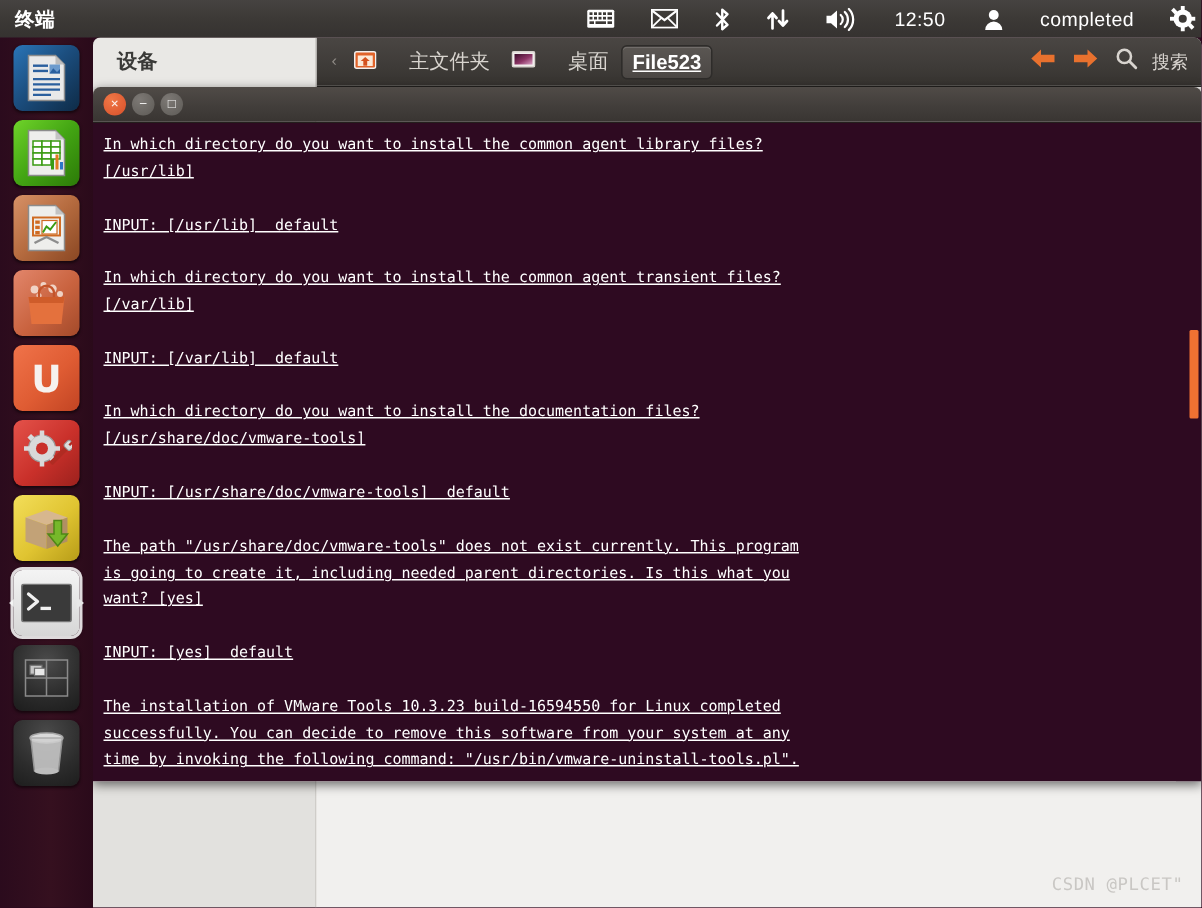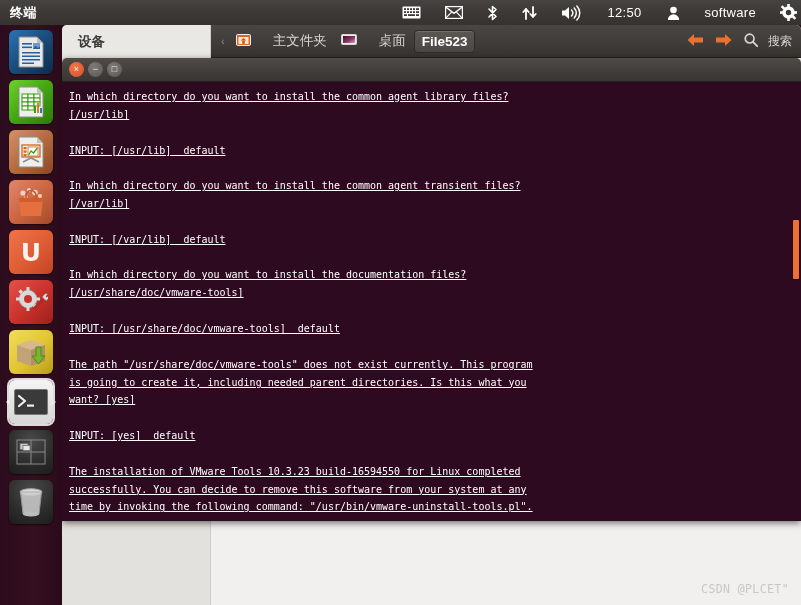--- a/index.html
+++ b/index.html
@@ -86,21 +86,21 @@
     border-top-left-radius:5px;
     border-top-right-radius:5px;
     overflow:hidden;
     z-index:10;
   }
   #nautilus-header {
     position:relative;
     height:33px;
     background:linear-gradient(to bottom,#4a4643 0%,#3e3b38 60%,#36332f 100%);
     border-bottom:1px solid #23211f;
-    display:flex; 
+    display:flex; align-items:center;
   }
   .sidebar-title {
     width:149px; height:33px;
     background:#e9e8e5;
     color:#3a3a38; font-size:13.5px; font-weight:bold;
     display:flex; align-items:center;
     padding-left:16px;
     border-right:1px solid #cfcdc9;
   }
   .crumbs { display:flex; align-items:center; gap:2px; padding-left:7px; }
@@ -109,20 +109,21 @@
     color:#d8d4cf; font-size:13.5px;
     padding:3px 6px; border-radius:3px;
   }
   .crumb.active {
     color:#ffffff; font-weight:bold;
     background:linear-gradient(to bottom,#5b5753 0%,#4b4744 100%);
     border:1px solid #2e2c2a;
     border-radius:4px;
     padding:3px 7px;
     box-shadow:inset 0 1px 0 rgba(255,255,255,.14);
+    text-decoration:underline;
   }
   .crumb-sep { color:#8f8b86; font-size:11px; margin:0 3px; }
   .hdr-right {
     position:absolute; right:9px; top:0; height:33px;
     display:flex; align-items:center; gap:9px;
   }
   .search-label { color:#d8d4cf; font-size:12px; }
 
   #nautilus-body { display:flex; height:547px; }
   #nautilus-sidebar {
@@ -539,21 +540,21 @@
 
       <span class="clock">12:50</span>
 
       <span class="ind">
         <svg width="13" height="14" viewBox="0 0 13 14">
           <circle cx="6.5" cy="4" r="3.3" fill="#ffffff"></circle>
           <path d="M0.8 14 A5.7 5.7 0 0 1 12.2 14 Z" fill="#ffffff"></path>
         </svg>
       </span>
 
-      <span class="username">software</span>
+      <span class="username">completed</span>
 
       <span class="ind">
         <svg width="17" height="17" viewBox="0 0 17 17">
           <g fill="#ffffff">
             <circle cx="8.5" cy="8.5" r="6.2"></circle>
             <rect x="7.2" y="0" width="2.6" height="3.6"></rect>
               <rect x="7.2" y="13.4" width="2.6" height="3.6"></rect>
             <rect x="0" y="7.2" width="3.6" height="2.6"></rect>
               <rect x="13.4" y="7.2" width="3.6" height="2.6"></rect>
             <rect x="1.6" y="1.6" width="2.6" height="3.6" transform="rotate(-45 2.9 3.4)"></rect>

